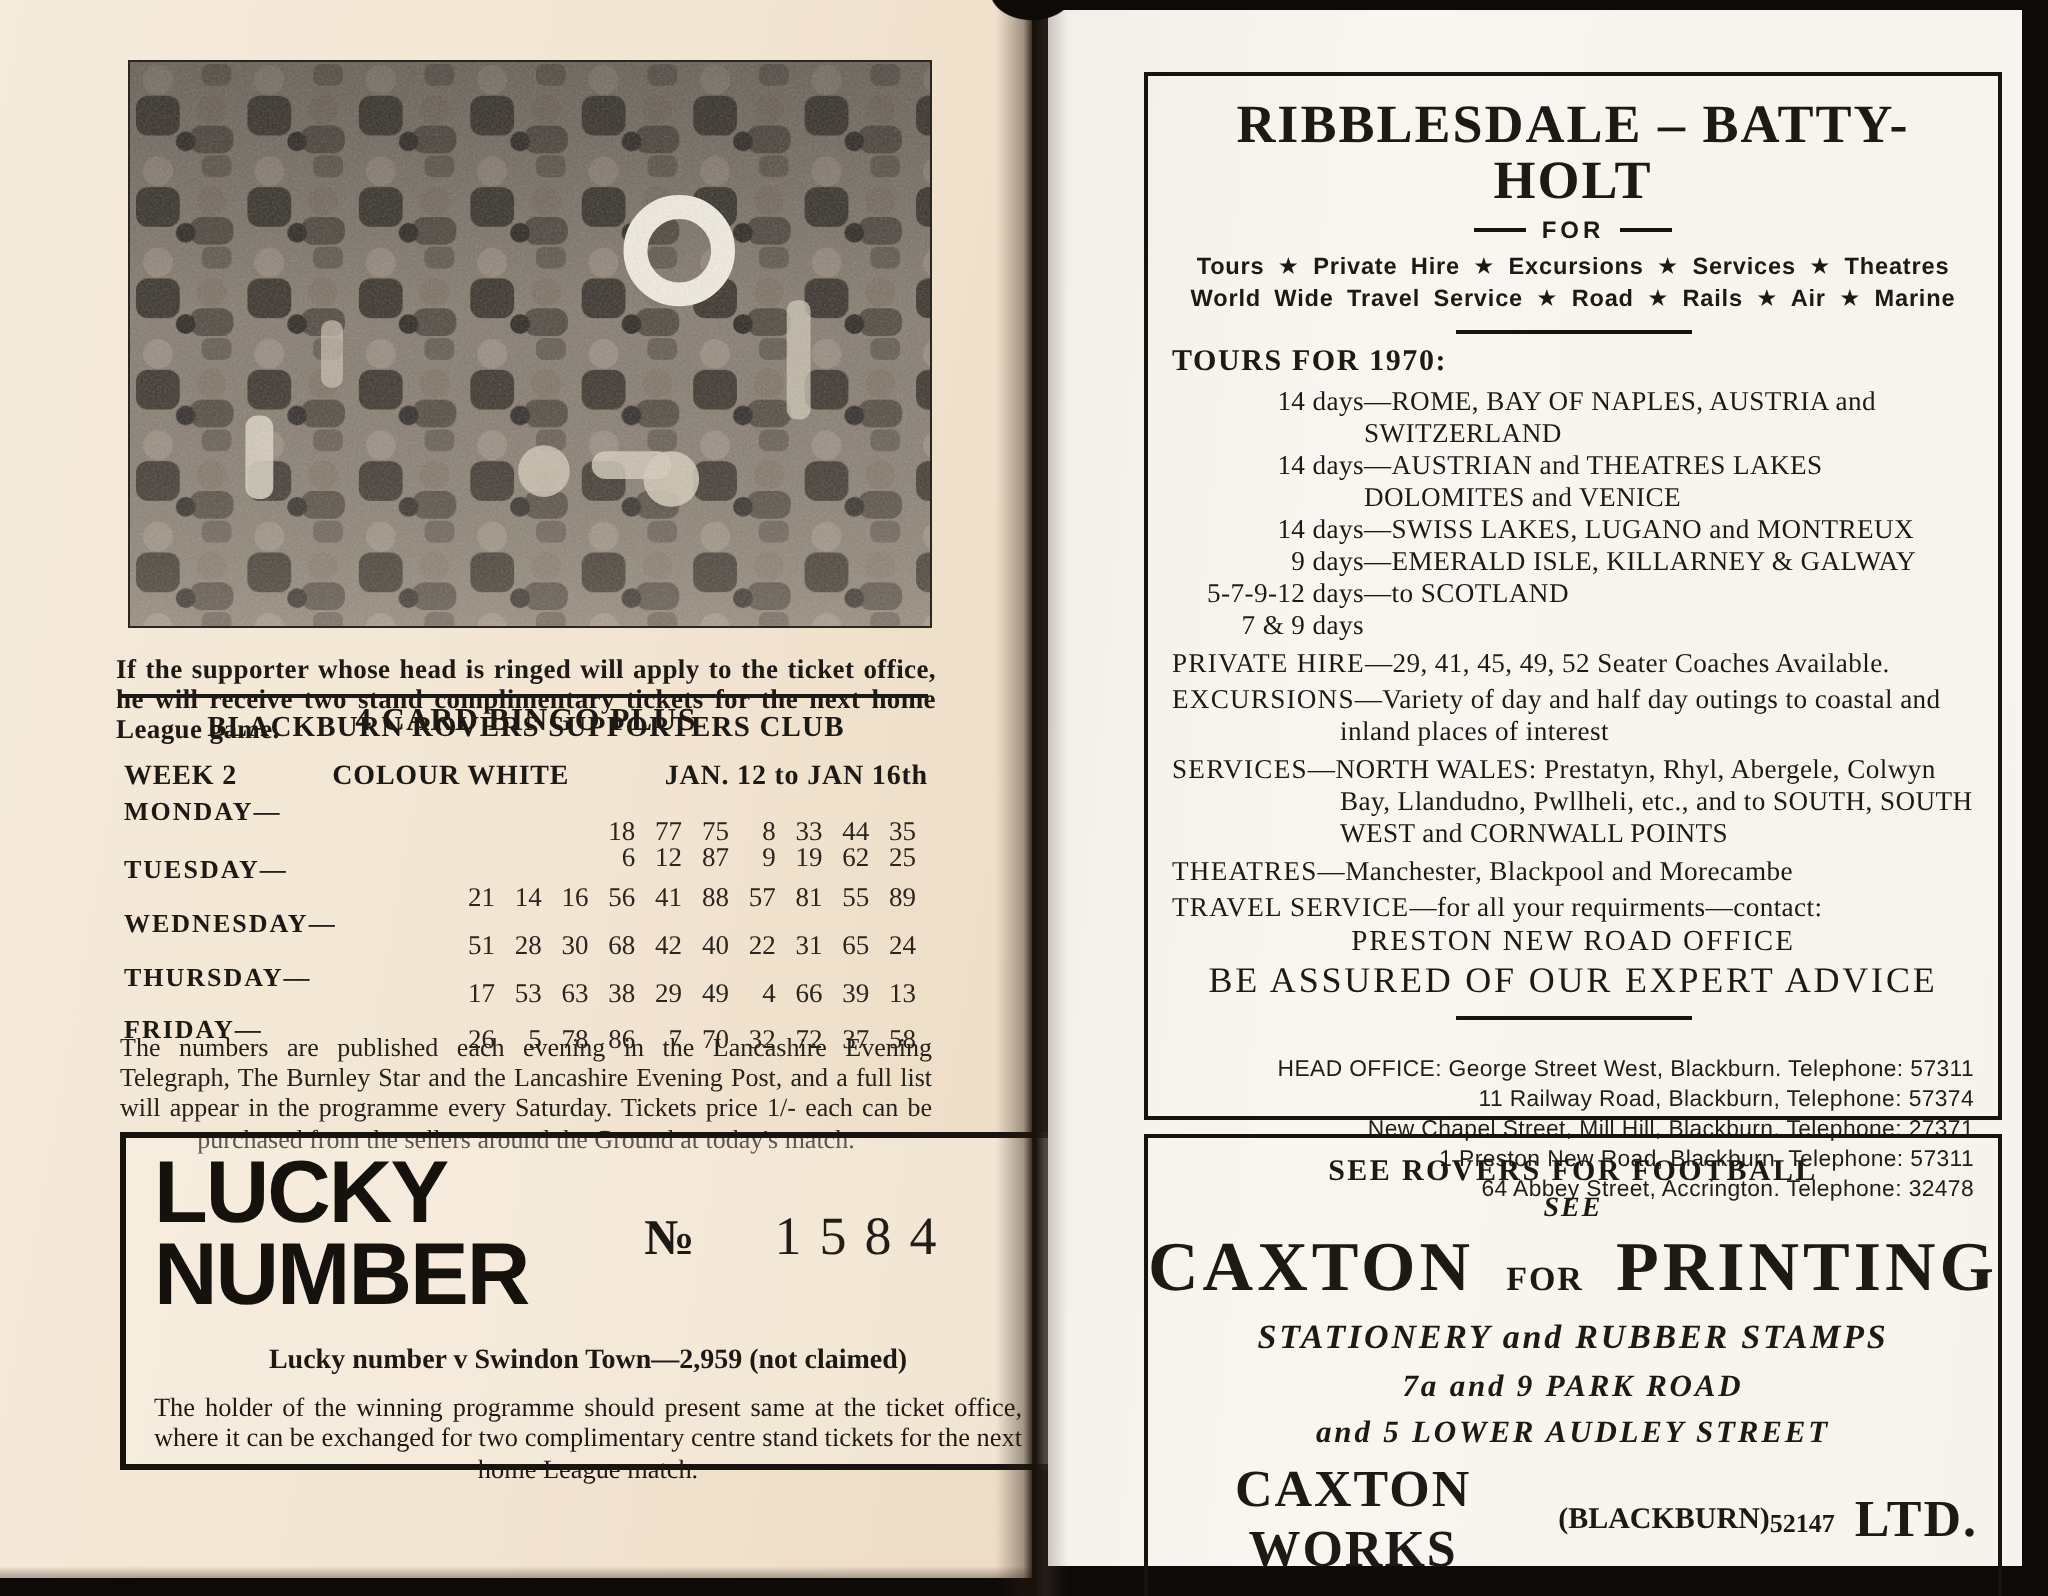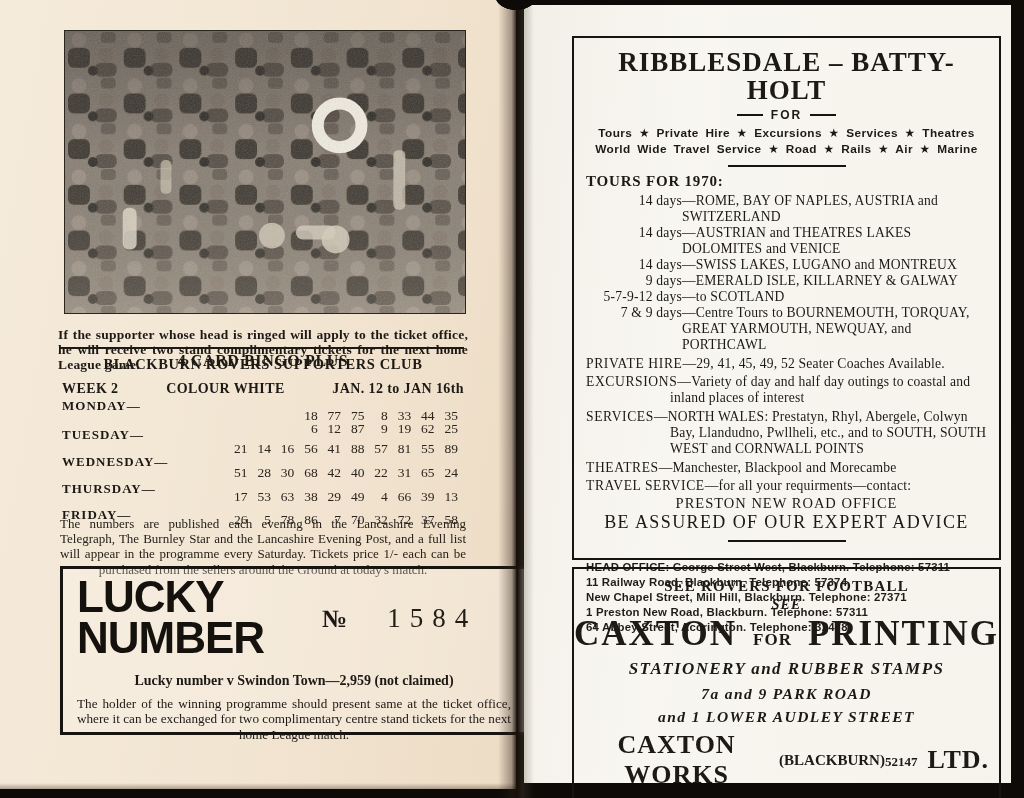--- a/index.html
+++ b/index.html
@@ -89,22 +89,22 @@
   .tour-line { display:flex; font-size:13.6px; line-height:1.18; letter-spacing:.2px; }
   .tour-days { flex:none; width:96px; text-align:right; white-space:nowrap; }
   .tour-dest { flex:1; padding-left:0; }
 
   .svc-list { margin-top:3px; }
   .svc { font-size:13.6px; line-height:1.2; letter-spacing:.2px; padding-left:84px; text-indent:-84px; margin-top:2px; }
   .svc-label { letter-spacing:.6px; }
   .contact-office { text-align:center; font-size:14.5px; letter-spacing:1px; margin-top:1px; }
   .assurance { text-align:center; font-size:18px; letter-spacing:1.4px; margin-top:0; }
 
-  .offices { margin-top:18px; text-align:left; font-family:"Liberation Sans","DejaVu Sans",sans-serif;
-    font-weight:bold; font-size:11.4px; line-height:1.3; letter-spacing:.2px; color:#211c16; }
+  .offices { margin-top:18px; text-align:right; font-family:"Liberation Sans","DejaVu Sans",sans-serif;
+    font-weight:normal; font-size:11.4px; line-height:1.3; letter-spacing:.2px; color:#211c16; }
 
   
   .print-line1 { font-weight:bold; font-size:15px; letter-spacing:1.2px; }
   .print-line2 { font-weight:bold; font-style:italic; font-size:14px; letter-spacing:1px; margin-top:2px; }
   .caxton-row { display:flex; justify-content:center; align-items:baseline; margin-top:1px; }
   .caxton-brand, .caxton-product { font-weight:bold; font-size:35px; letter-spacing:2px; }
   .caxton-for { font-weight:bold; font-size:17px; letter-spacing:1px; margin:0 16px; }
   .print-line3 { font-weight:bold; font-style:italic; font-size:17px; letter-spacing:1.4px; margin-top:5px; }
   .print-line4 { font-weight:bold; font-style:italic; font-size:15.5px; letter-spacing:1.4px; margin-top:6px; }
   .print-line5 { font-weight:bold; font-style:italic; font-size:15.5px; letter-spacing:1.4px; margin-top:5px; }
@@ -301,21 +301,20 @@
         <div class="tour-line">
           <span class="tour-days">9 days</span>
           <span class="tour-dest">—EMERALD ISLE, KILLARNEY &amp; GALWAY</span>
         </div>
         <div class="tour-line">
           <span class="tour-days">5-7-9-12 days</span>
           <span class="tour-dest">—to SCOTLAND</span>
         </div>
         <div class="tour-line">
           <span class="tour-days">7 &amp; 9 days</span>
-          <span class="tour-dest">—Centre Tours to BOURNEMOUTH, TORQUAY, GREAT YARMOUTH, NEWQUAY, and PORTHCAWL</span>
         </div>
       </div>
 
       <div class="svc-list">
         <p class="svc"><span class="svc-label">PRIVATE HIRE</span><span>—29, 41, 45, 49, 52 Seater Coaches Available.</span></p>
         <p class="svc"><span class="svc-label">EXCURSIONS</span><span>—Variety of day and half day outings to coastal and inland places of interest</span></p>
         <p class="svc"><span class="svc-label">SERVICES</span><span>—NORTH WALES: Prestatyn, Rhyl, Abergele, Colwyn Bay, Llandudno, Pwllheli, etc., and to SOUTH, SOUTH WEST and CORNWALL POINTS</span></p>
         <p class="svc"><span class="svc-label">THEATRES</span><span>—Manchester, Blackpool and Morecambe</span></p>
         <p class="svc"><span class="svc-label">TRAVEL SERVICE</span><span>—for all your requirments—contact:</span></p>
       </div>
@@ -336,21 +335,21 @@
     <div class="ad-box print-box">
       <div class="print-line1">SEE ROVERS FOR FOOTBALL</div>
       <div class="print-line2">SEE</div>
       <div class="caxton-row">
         <span class="caxton-brand">CAXTON</span>
         <span class="caxton-for">FOR</span>
         <span class="caxton-product">PRINTING</span>
       </div>
       <div class="print-line3">STATIONERY and RUBBER STAMPS</div>
       <div class="print-line4">7a and 9 PARK ROAD</div>
-      <div class="print-line5">and 1 LOWER AUDLEY STREET</div>
+      <div class="print-line5">and 5 LOWER AUDLEY STREET</div>
       <div class="works-row">
         <span class="works-name">CAXTON WORKS</span>
         <span class="works-stack">
           <span class="works-location">(BLACKBURN)</span>
           <span class="works-phone">52147</span>
         </span>
         <span class="works-suffix">LTD.</span>
       </div>
     </div>
   </div>

